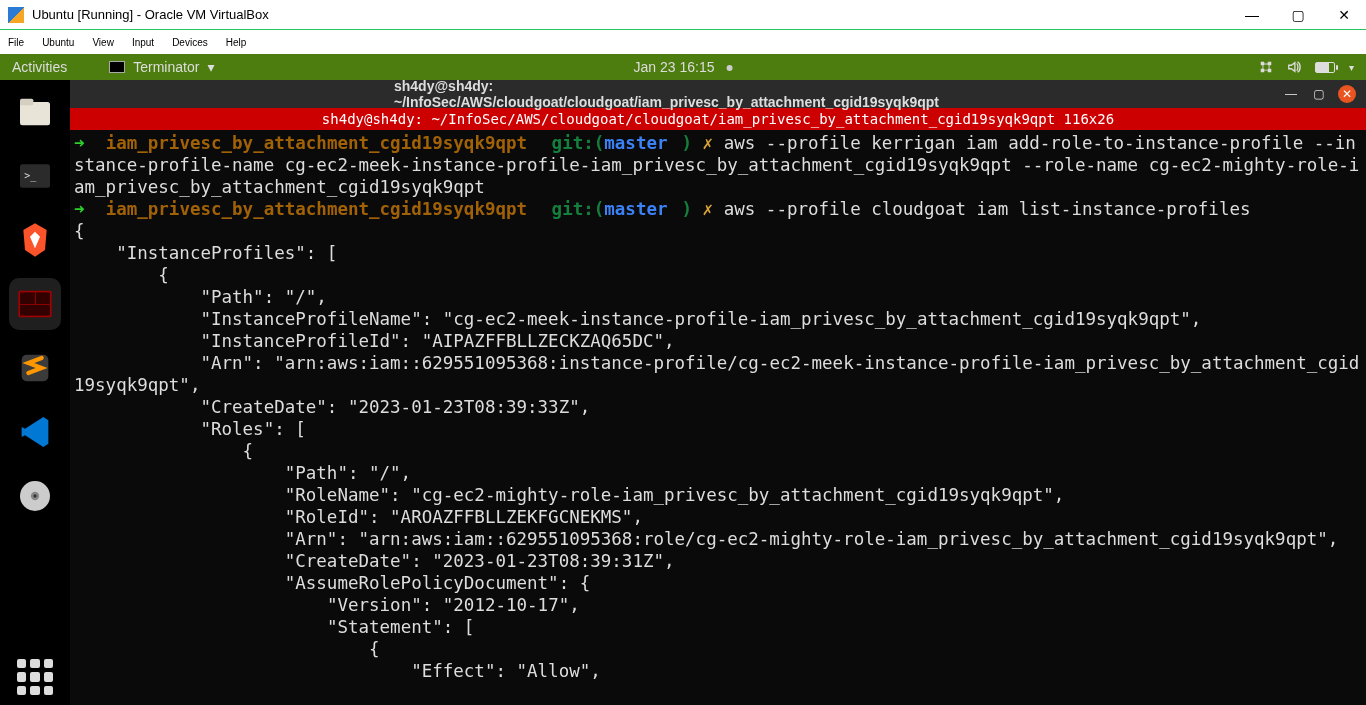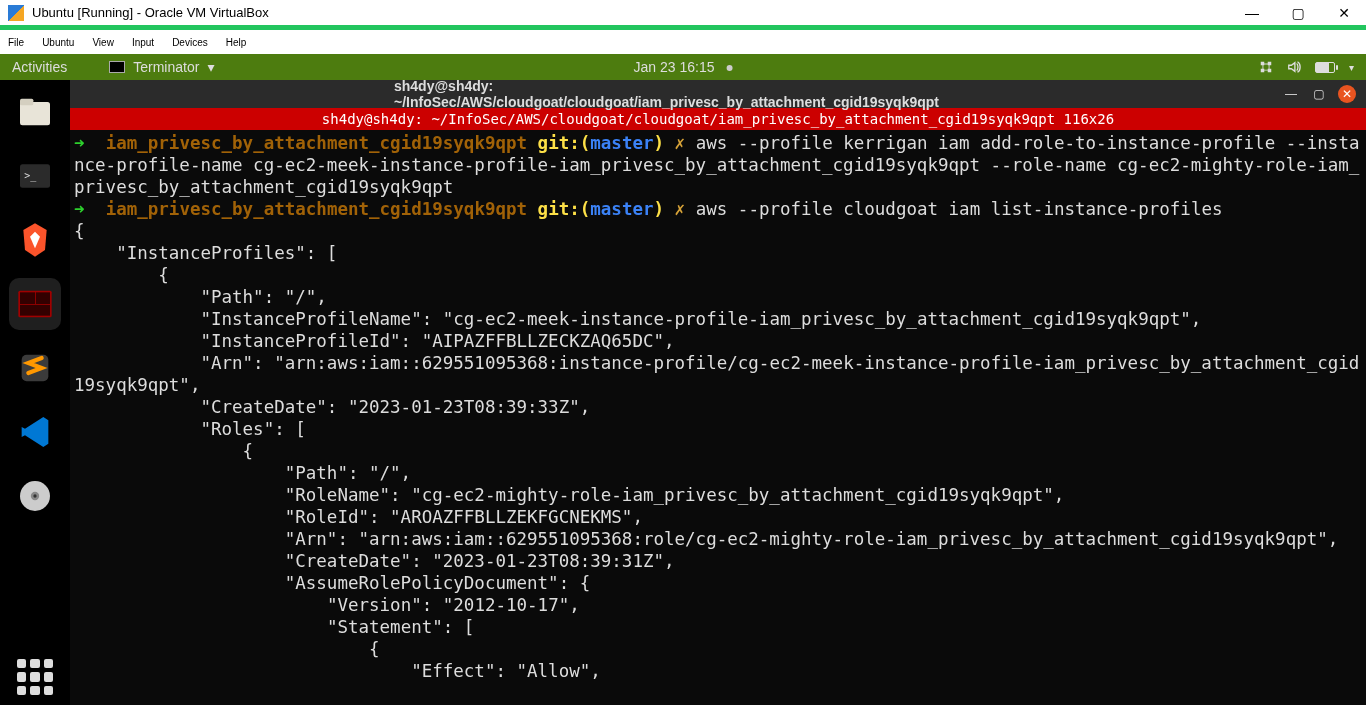--- a/index.html
+++ b/index.html
@@ -12,21 +12,21 @@
   overflow: hidden;
   display: flex;
   flex-direction: column;
 }
 .vbox-titlebar {
   height: 30px;
   background: #fff;
   display: flex;
   align-items: center;
   padding: 0 8px;
-  border-bottom: 5px solid #22c55e;
+  border-bottom: 1px solid #22c55e;
 }
 .vbox-titlebar .vbox-icon {
   width: 16px; height: 16px;
   background: linear-gradient(135deg,#2a7bd6 0%,#2a7bd6 50%,#f5a623 50%,#f5a623 100%);
   margin-right: 8px;
 }
 .vbox-titlebar .title { flex: 1; color: #000; }
 .vbox-titlebar .win-btns { display: flex; gap: 18px; }
 .vbox-titlebar .win-btn { width: 28px; text-align: center; color: #000; cursor: pointer; font-size: 14px; }
 .vbox-menubar {
@@ -133,21 +133,21 @@
   font-family: "DejaVu Sans Mono","Consolas",monospace;
   font-size: 17.5px;
   line-height: 22px;
   color: #ddd;
   white-space: pre-wrap;
   word-break: break-all;
   overflow: hidden;
 }
 .p-arrow { color:#2dd02d; font-weight:bold; }
 .p-dir { color:#a16207; font-weight:bold; }
-.p-git { color:#fde047; font-weight:bold; }
+.p-git { color:#15803d; font-weight:bold;margin-left:14px; }
 .p-branch { color:#3b82f6; font-weight:bold; }
 .p-x { color:#d6a238; font-weight:bold; }
 .cmd { color:#ddd; }
 </style>
 </head>
 <body>
 
 <div class="vbox-titlebar">
   <div class="vbox-icon"></div>
   <div class="title">Ubuntu [Running] - Oracle VM VirtualBox</div>

